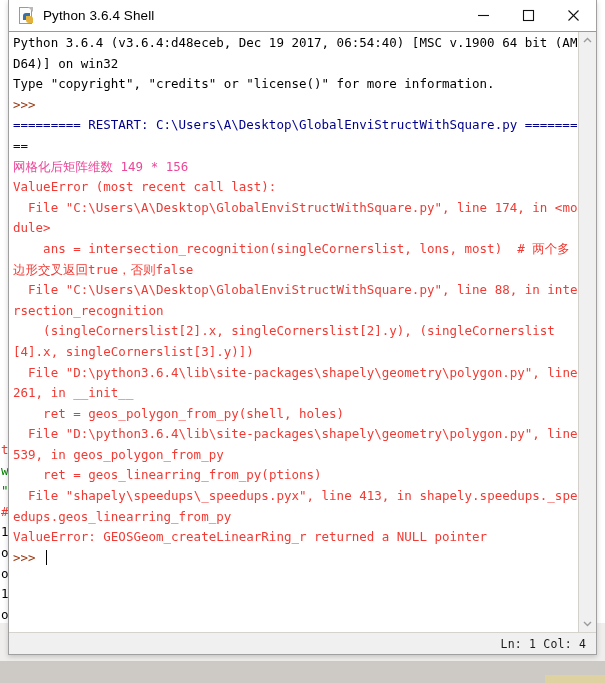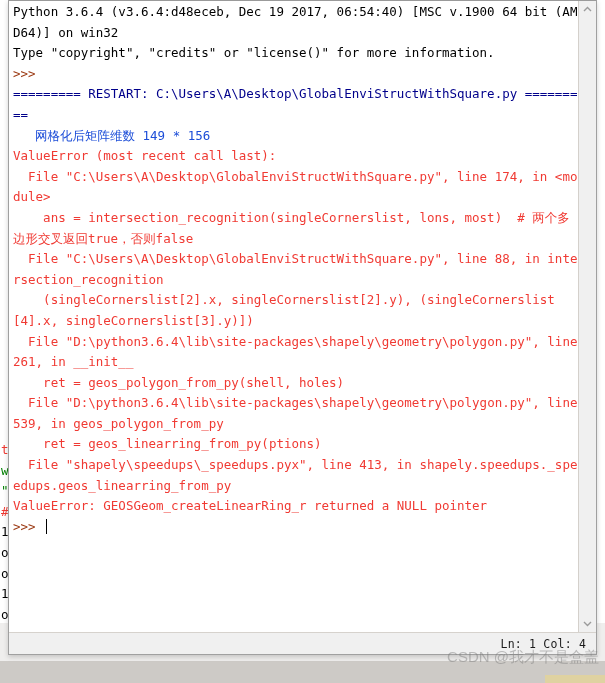--- a/index.html
+++ b/index.html
@@ -182,21 +182,21 @@
     font-family: "DejaVu Sans Mono", monospace;
     font-size: 12.5px;
     line-height: 20.6px;
     white-space: pre-wrap;
     word-break: break-all;
     color: #000000;
     margin: 0;
   }
   .c-black  { color: #000000; }
   .c-red    { color: #f03a33; }
-  .c-blue   { color: #1d4ed8; margin-left: 22px; }
+  .c-blue   { color: #ec4899; }
   .c-navy   { color: #00008b; }
   .c-prompt { color: #9c3b15; }
   .caret {
     display: inline-block;
     width: 1px;
     height: 15px;
     background: #000;
     vertical-align: -3px;
     margin-left: 3px;
   }
@@ -271,20 +271,48 @@
     <div id="bg-window-chars"><span style="color: rgb(240, 58, 51);">t</span><span style="color: rgb(0, 128, 0);">w</span><span style="color: rgb(0, 128, 0);">"</span><span style="color: rgb(240, 58, 51);">#</span><span style="color: rgb(0, 0, 0);">1</span><span style="color: rgb(0, 0, 0);">o</span><span style="color: rgb(0, 0, 0);">o</span><span style="color: rgb(0, 0, 0);">1</span><span style="color: rgb(0, 0, 0);">o</span><span style="color: rgb(0, 0, 0);">o</span></div>
   </div>
 
   <div id="desktop-strip"></div>
   <div id="desktop-bottom">
     <div id="taskbar-peek"></div>
   </div>
 
   <div id="window">
 
+    <div id="titlebar">
+      <div id="app-icon">
+        <div class="page"></div>
+        <div class="fold"></div>
+        <div class="snake-blue"></div>
+        <div class="snake-yellow"></div>
+      </div>
+      <div id="window-title">Python 3.6.4 Shell</div>
+
+      <div id="window-buttons">
+        <div class="wbtn">
+          <svg width="13" height="13" viewBox="0 0 13 13">
+              <line x1="1" y1="6.5" x2="12" y2="6.5" stroke="#111" stroke-width="1.1"></line>
+            </svg>
+        </div>
+        <div class="wbtn">
+          <svg width="13" height="13" viewBox="0 0 13 13">
+              <rect x="1.5" y="1.5" width="10" height="10" fill="none" stroke="#111" stroke-width="1.1"></rect>
+            </svg>
+        </div>
+        <div class="wbtn">
+          <svg width="13" height="13" viewBox="0 0 13 13">
+              <line x1="1.5" y1="1.5" x2="11.5" y2="11.5" stroke="#111" stroke-width="1.1"></line>
+              <line x1="11.5" y1="1.5" x2="1.5" y2="11.5" stroke="#111" stroke-width="1.1"></line>
+            </svg>
+        </div>
+      </div>
+    </div>
 
 
     <div id="console-wrap">
       <div id="console">
         <div id="console-text"><span class="c-black">Python 3.6.4 (v3.6.4:d48eceb, Dec 19 2017, 06:54:40) [MSC v.1900 64 bit (AMD64)] on win32</span>
 <span class="c-black">Type "copyright", "credits" or "license()" for more information.</span>
 <span class="c-prompt">&gt;&gt;&gt; </span>
 <span class="c-navy">========= RESTART: C:\Users\A\Desktop\GlobalEnviStructWithSquare.py =========</span>
 <span class="c-blue">网格化后矩阵维数 149 * 156</span>
 <span class="c-red">ValueError (most recent call last):</span>
@@ -315,14 +343,13 @@
             </svg>
         </div>
       </div>
     </div>
 
     <div id="statusbar">
       <span id="status-pos">Ln: 1  Col: 4</span>
     </div>
   </div>
 
-  <div id="watermark">CSDN @我才不是盒盖</div>
 </div>
 
 </body></html>

